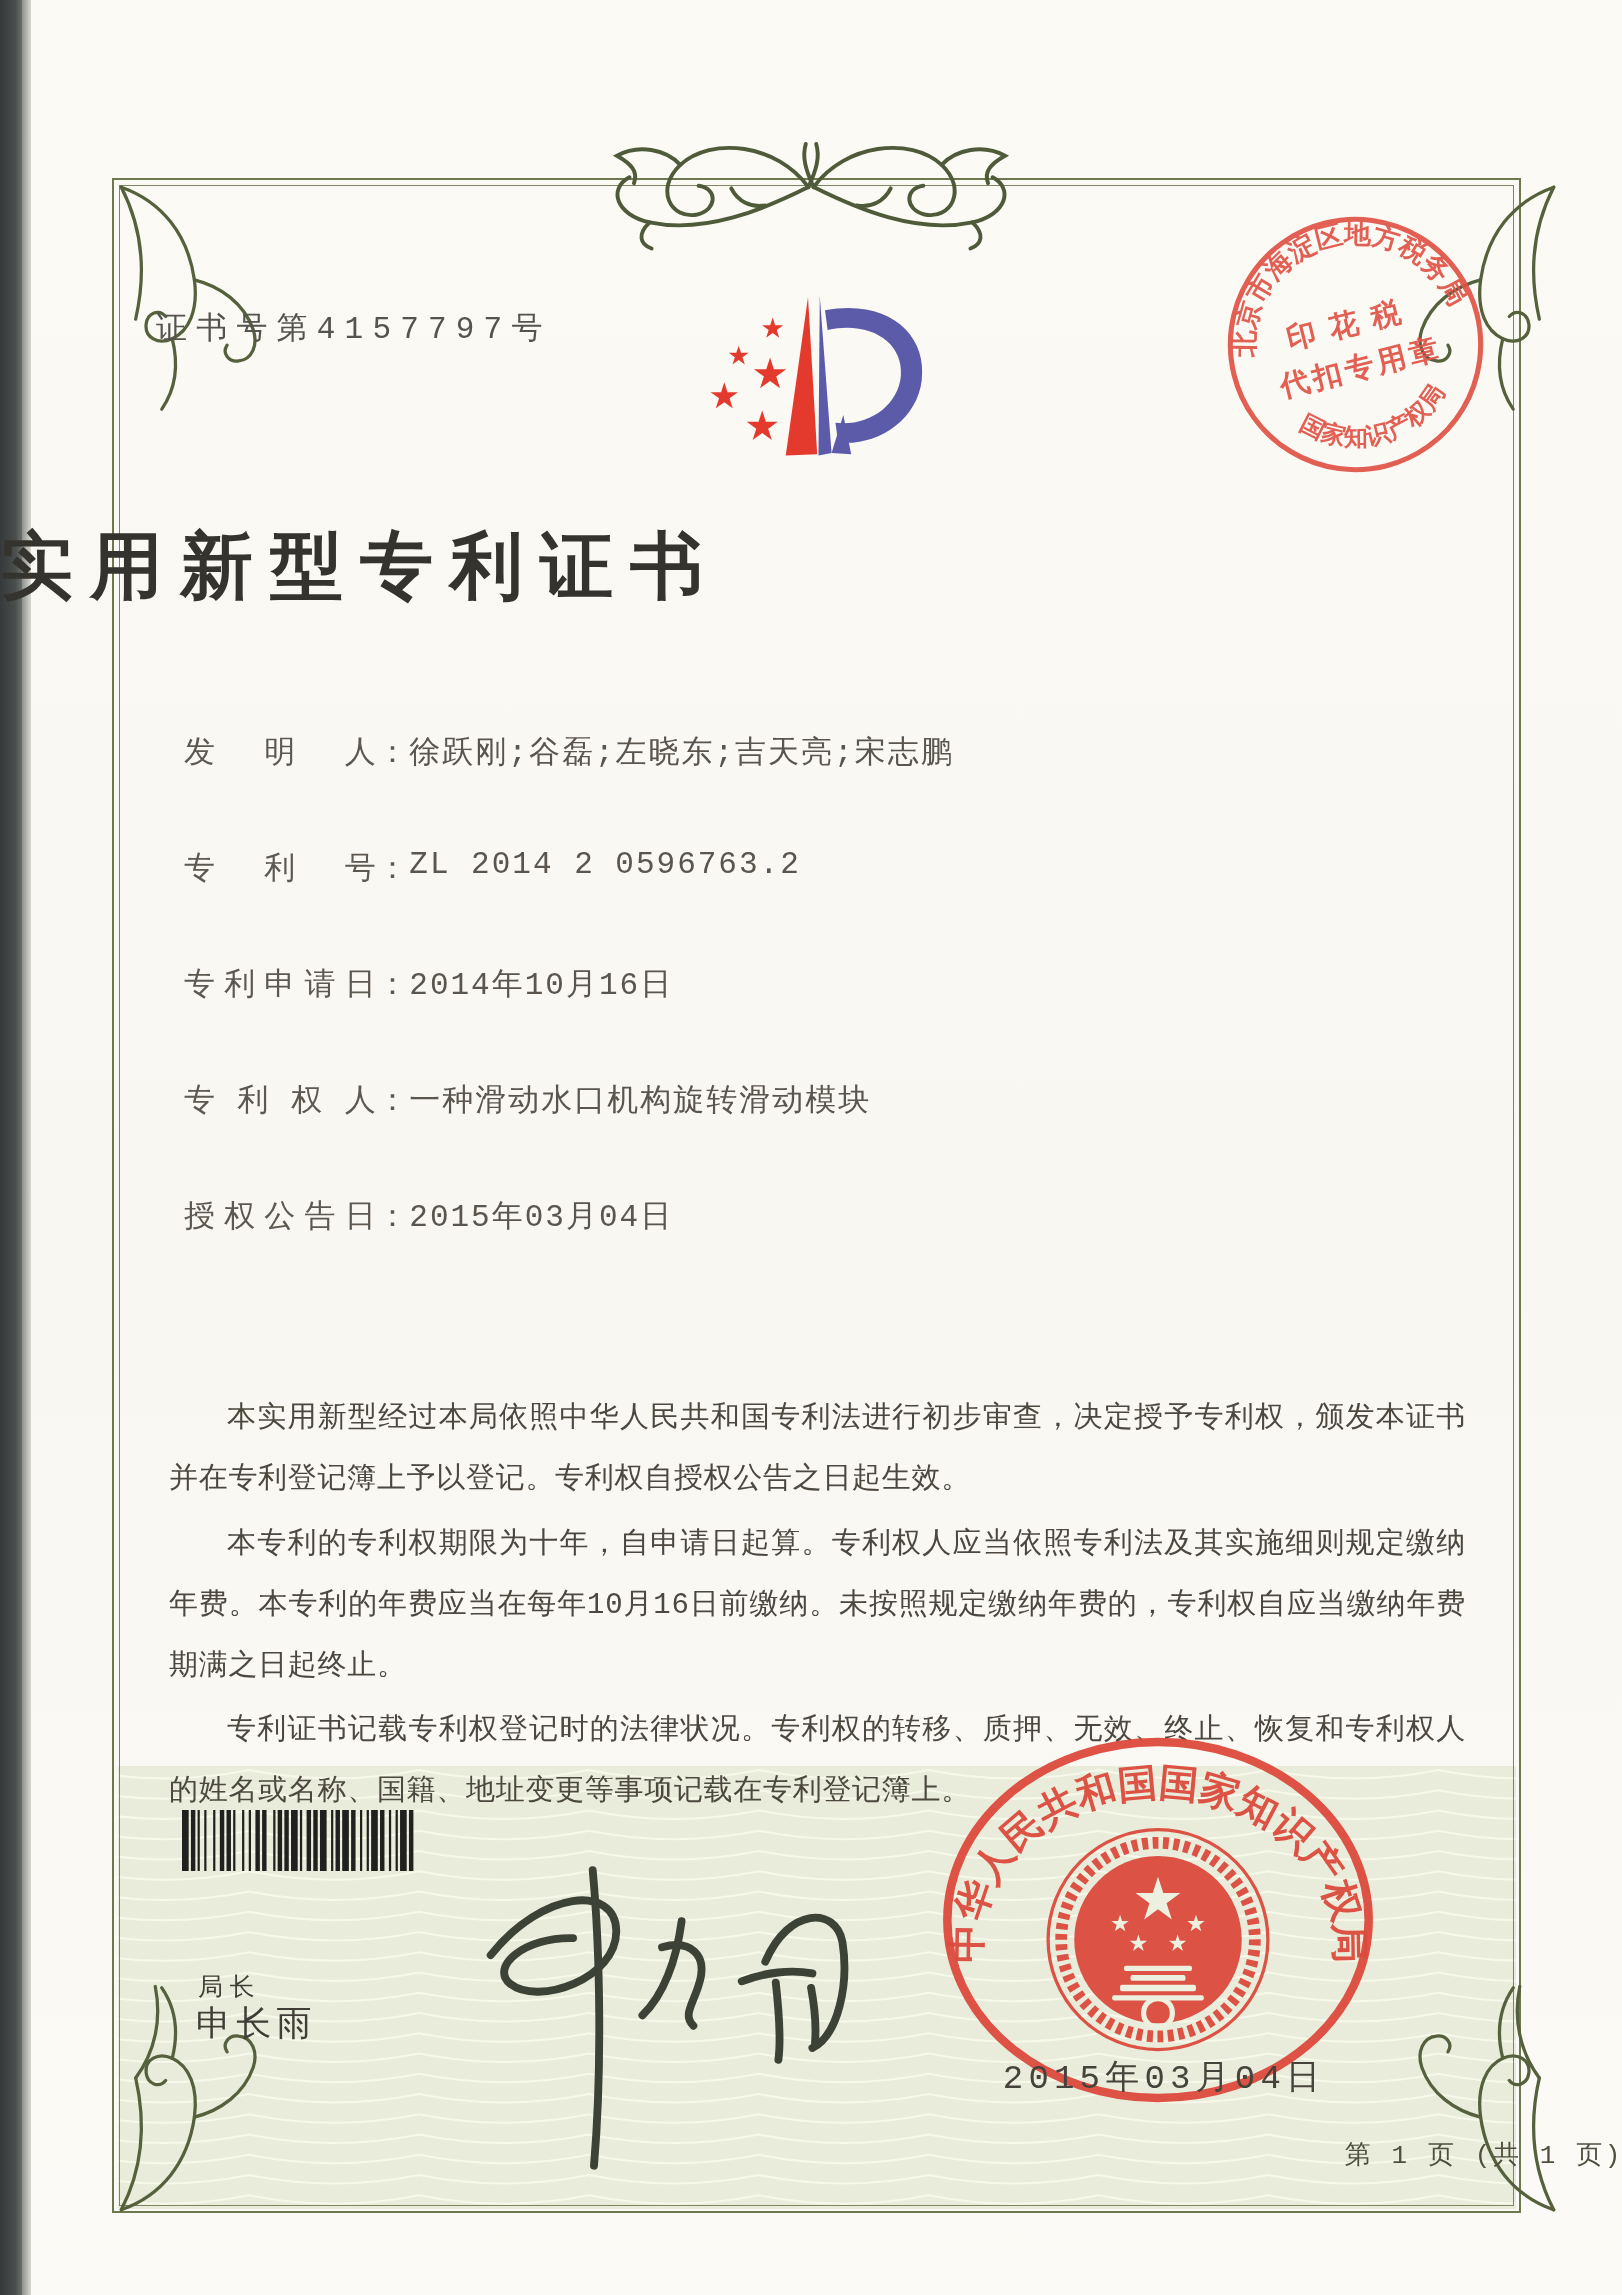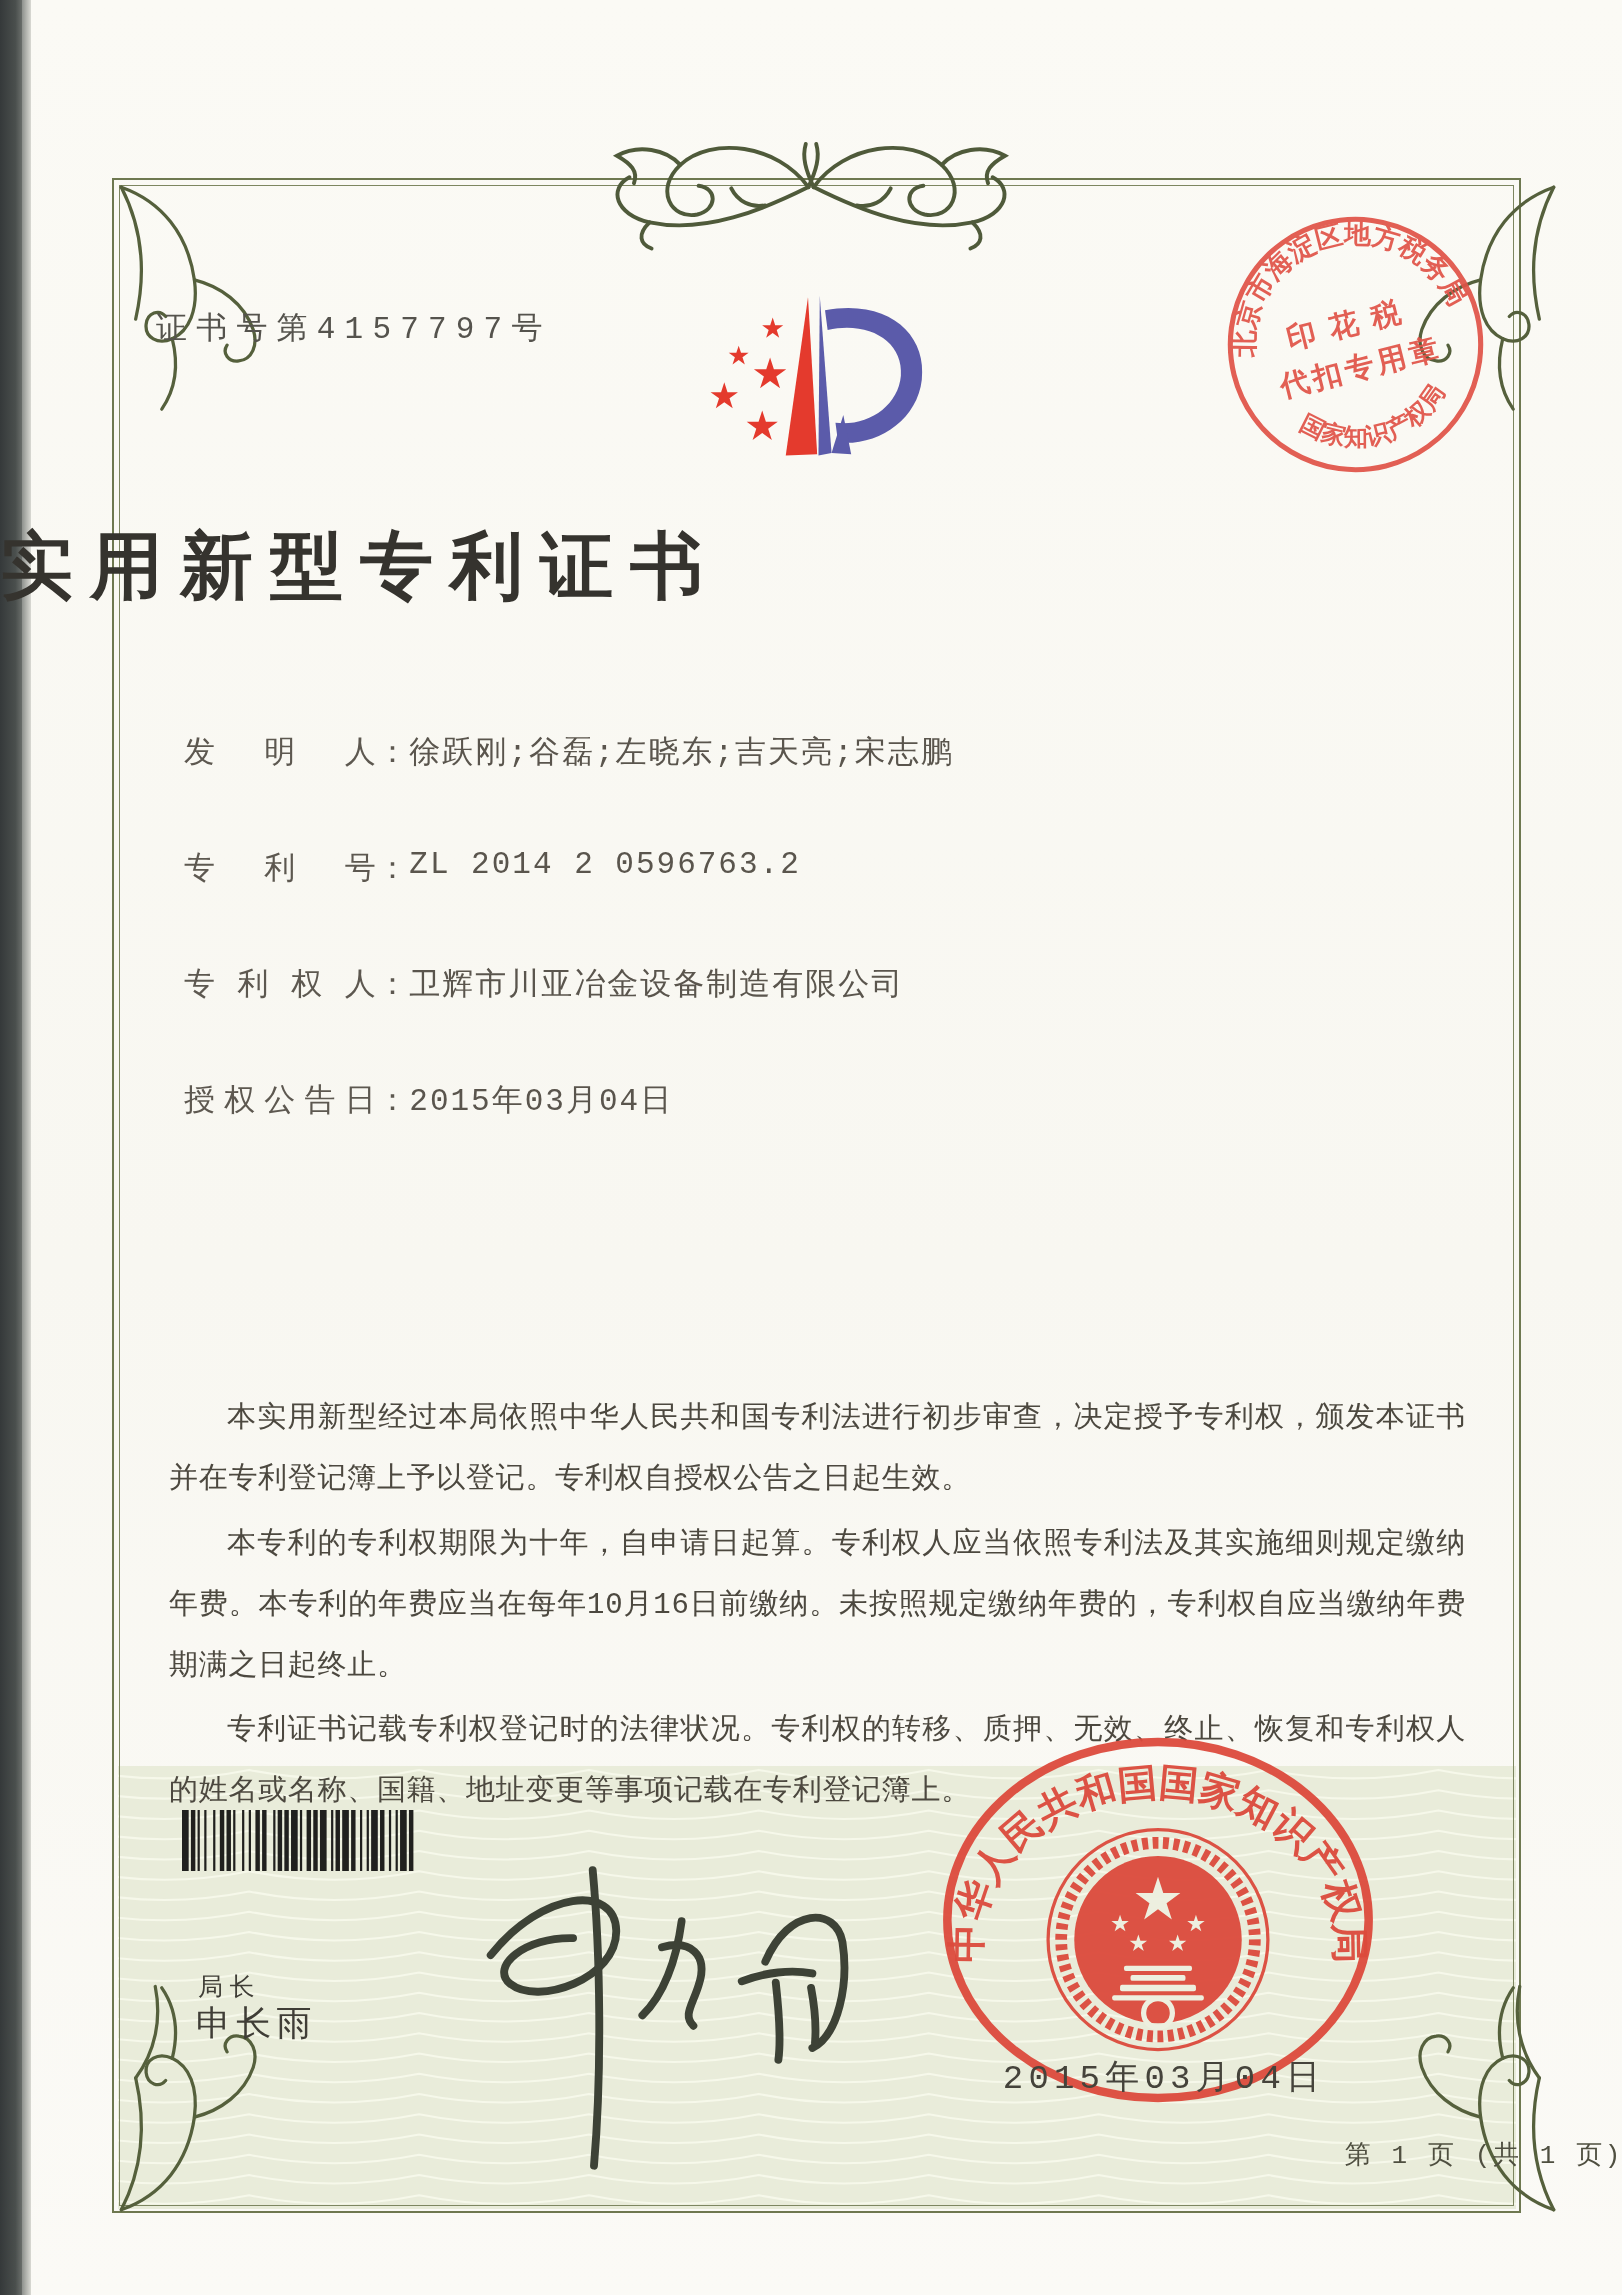--- a/index.html
+++ b/index.html
@@ -188,21 +188,24 @@
   <div class="title">实用新型专利证书</div>
 
   <div class="fields">
     <div class="field-row">
       <span class="field-label">发明人</span><span class="field-colon">：</span><span class="field-value">徐跃刚;谷磊;左晓东;吉天亮;宋志鹏</span>
     </div>
     <div class="field-row">
       <span class="field-label">专利号</span><span class="field-colon">：</span><span class="field-value">ZL 2014 2 0596763.2</span>
     </div>
     <div class="field-row">
-      <span class="field-label">专利权人</span><span class="field-colon">：</span><span class="field-value">卫辉市川亚冶金设备制造有限公司</span>
+      <span class="field-label">专利申请日</span><span class="field-colon">：</span><span class="field-value">2014年10月16日</span>
+    </div>
+    <div class="field-row">
+      <span class="field-label">专利权人</span><span class="field-colon">：</span><span class="field-value">一种滑动水口机构旋转滑动模块</span>
     </div>
     <div class="field-row">
       <span class="field-label">授权公告日</span><span class="field-colon">：</span><span class="field-value">2015年03月04日</span>
     </div>
   </div>
 
   <div class="paragraphs">
     <p>本实用新型经过本局依照中华人民共和国专利法进行初步审查，决定授予专利权，颁发本证书并在专利登记簿上予以登记。专利权自授权公告之日起生效。</p>
     <p>本专利的专利权期限为十年，自申请日起算。专利权人应当依照专利法及其实施细则规定缴纳年费。本专利的年费应当在每年10月16日前缴纳。未按照规定缴纳年费的，专利权自应当缴纳年费期满之日起终止。</p>
     <p>专利证书记载专利权登记时的法律状况。专利权的转移、质押、无效、终止、恢复和专利权人的姓名或名称、国籍、地址变更等事项记载在专利登记簿上。</p>

